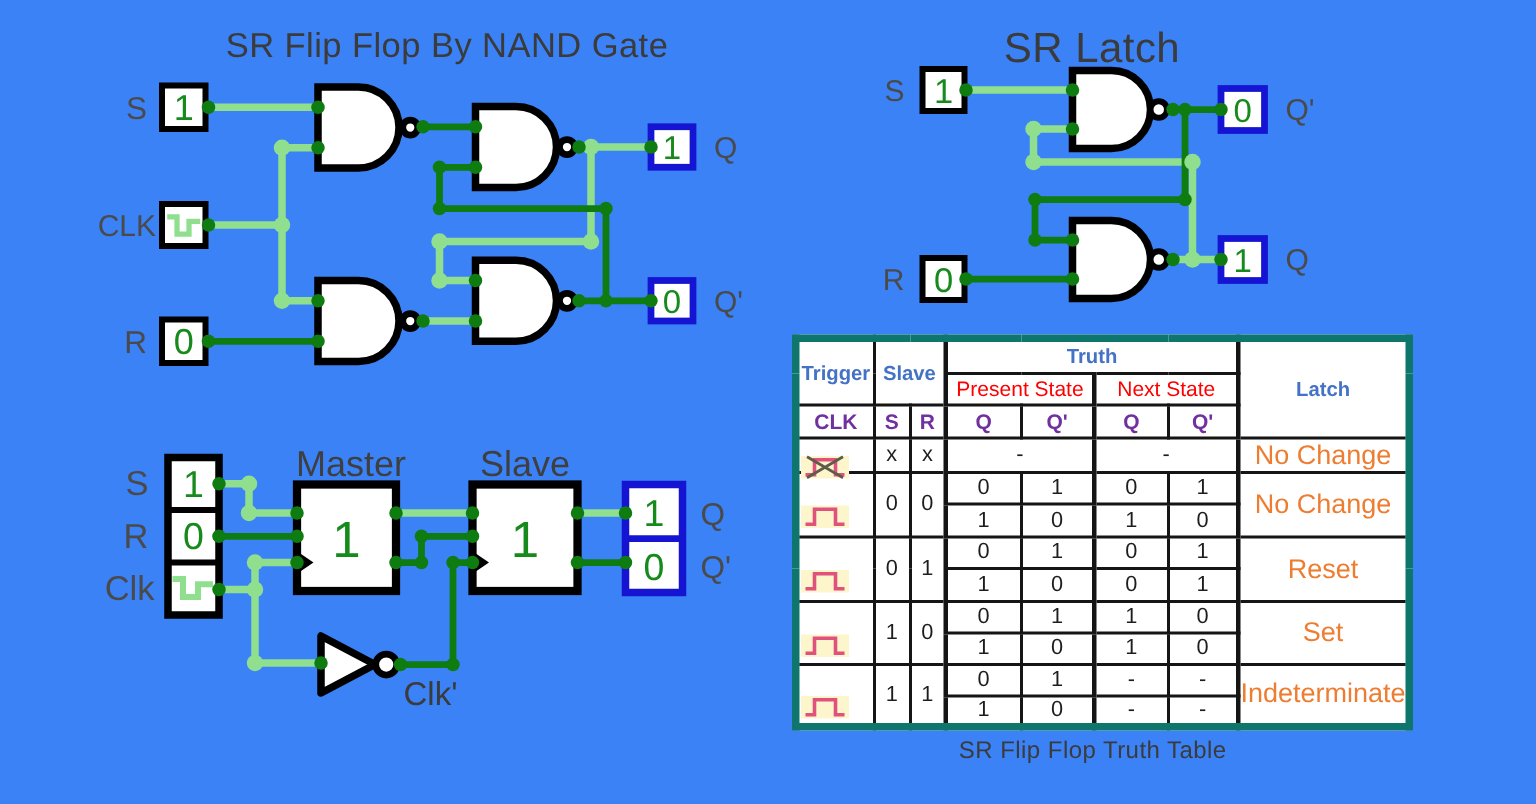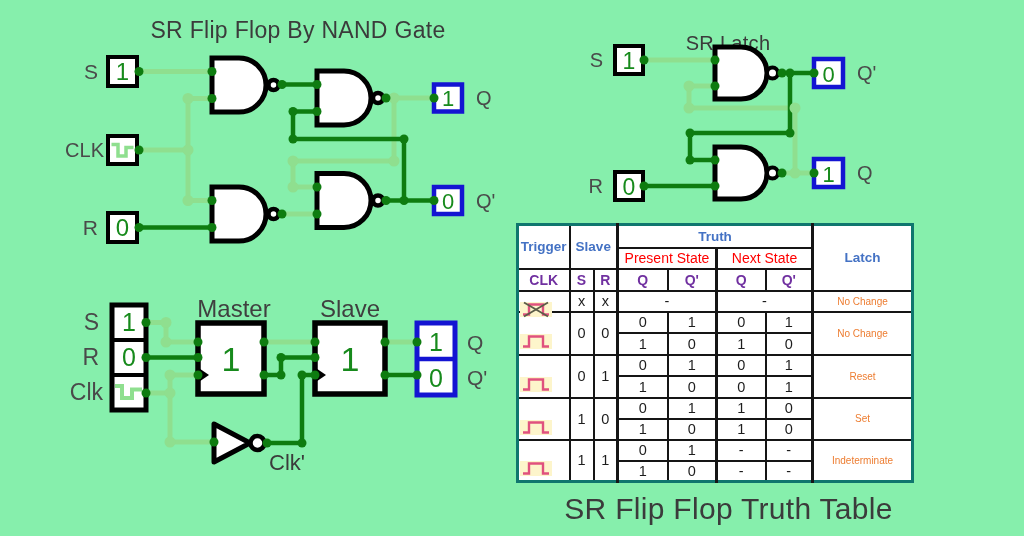--- a/index.html
+++ b/index.html
@@ -1,40 +1,40 @@
 <!DOCTYPE html>
 <html><head>
 <meta charset="utf-8">
 <style>
   html,body{margin:0;padding:0;background:#fff;}
-  .stage{position:relative;width:1024px;height:536px;background:#86efac;overflow:hidden;
+  .stage{position:relative;width:1024px;height:536px;background:#3b82f6;overflow:hidden;
          font-family:"Liberation Sans",sans-serif;}
   .stage svg{position:absolute;}
   .cap{position:absolute;text-align:center;color:#3b3b3b;font-size:23px;letter-spacing:.3px;
        font-family:"Liberation Sans",sans-serif;}
   
-  .tt{position:absolute;left:516px;top:223px;border-collapse:collapse;table-layout:fixed;
-      border:3px solid #0f766e;background:#fff;}
+  .tt{position:absolute;left:528px;top:223px;border-collapse:collapse;table-layout:fixed;
+      border:5px solid #0f766e;background:#fff;}
   .tt th,.tt td{border:2px solid #151515;padding:0;margin:0;text-align:center;vertical-align:middle;overflow:hidden;}
   .tl{border-left-width:3px !important;}
   .hb{color:#4472c4;font-weight:700;font-size:13.5px;}
   .hr{color:#fe0000;font-weight:400;font-size:14px;}
   .hp{color:#7030a0;font-weight:700;font-size:14px;}
   .dc{font-size:14.5px;color:#1d1d1d;font-weight:500;}
-  .sc{color:#ed7d31;font-size:10px;font-weight:400;}
+  .sc{color:#ed7d31;font-size:18px;font-weight:400;}
   .trig svg{display:block;margin:0 auto;}
 </style>
 </head>
 <body>
 
 <div class="stage">
 
   <div class="cap" style="left:40px;top:17px;width:516px;">SR Flip Flop By NAND Gate</div>
-  <div class="cap" style="left:578px;top:32px;width:300px;font-size:20px;">SR Latch</div>
-  <div class="cap" style="left:531px;top:492px;width:395px;font-size:30px;">SR Flip Flop Truth Table</div>
+  <div class="cap" style="left:578px;top:16px;width:300px;font-size:28px;">SR Latch</div>
+  <div class="cap" style="left:531px;top:492px;width:395px;font-size:16px;">SR Flip Flop Truth Table</div>
 
   <svg style="left:0;top:0;" width="512" height="268" viewBox="0 0 512 268">
 
     <g fill="none" stroke="#8fdf8f" stroke-width="5">
       <path d="M139,71.5 H212"></path>
       <path d="M139,150 H188 M188,98.5 V200.5 M188,98.5 H212 M188,200.5 H212"></path>
       <path d="M385,98 H434"></path>
       <path d="M394,98 V161 H293 V187 H317"></path>
       <path d="M281,214 H317"></path>
     </g>

